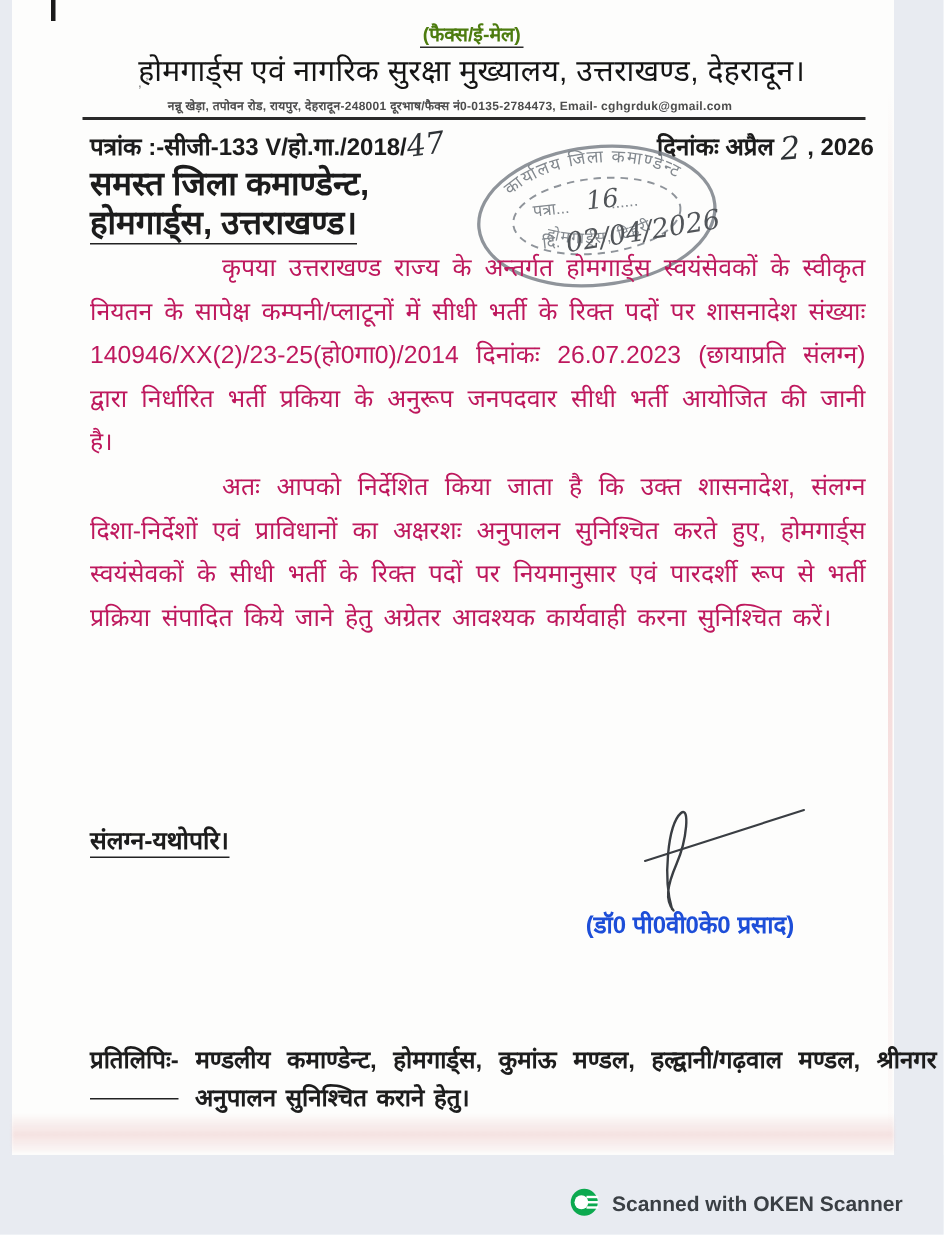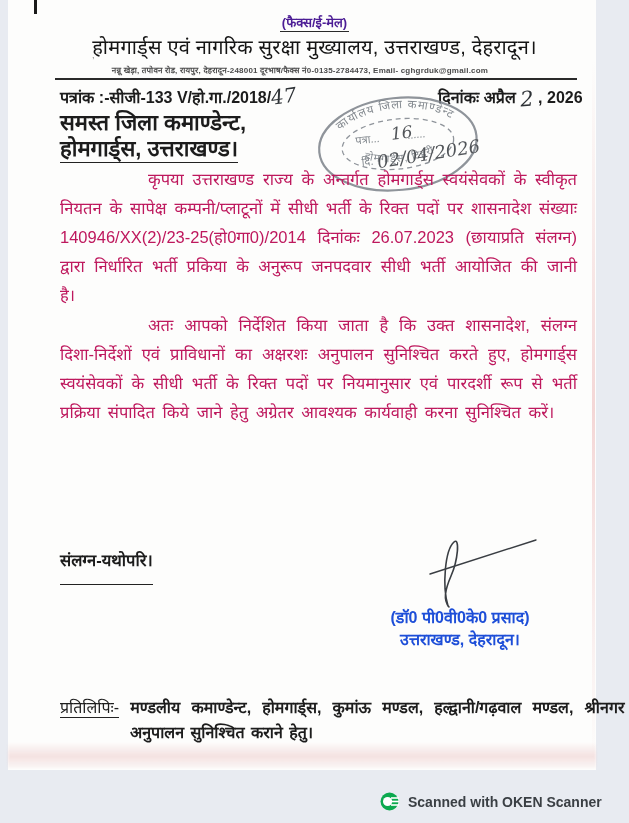--- a/index.html
+++ b/index.html
@@ -19,21 +19,21 @@
   }
   .scan-band{
     position:absolute;left:8px;top:742px;width:588px;height:26px;
     background:linear-gradient(to bottom,rgba(243,215,215,0),rgba(236,199,199,.5) 55%,rgba(240,215,215,.15));
     filter:blur(1px);
   }
   .tick-mark{position:absolute;left:34px;top:0;width:3px;height:14px;background:#1a1a1a;}
   .speck{position:absolute;color:#777;font-size:9px;}
   .fax-label{
     position:absolute;left:0;top:13px;width:629px;text-align:center;
-    font-size:13px;font-weight:700;color:#4c1d95;
+    font-size:13px;font-weight:700;color:#4d7c0f;
   }
   .fax-label span{border-bottom:1.5px solid #2a2a2a;padding:0 2px 1px;}
   .letter-title{
     position:absolute;left:0;top:33px;width:629px;text-align:center;
     font-size:20px;font-weight:400;color:#141414;letter-spacing:.2px;
   }
   .addr-line{
     position:absolute;left:0;top:64px;width:600px;text-align:center;
     font-size:8px;font-weight:700;color:#4c4c4c;letter-spacing:.2px;
   }
@@ -53,32 +53,32 @@
   .body-text{
     position:absolute;left:60px;top:165px;width:517px;
     font-size:16.5px;line-height:29px;color:#be185d;text-align:justify;word-spacing:3px;
   }
   .para{margin:0 0 1px 0;}
   .indent{text-indent:88px;}
   .p2num{display:inline-block;width:70px;font-weight:700;text-indent:0;}
   .enclosure{
     position:absolute;left:60px;top:548px;font-size:16.5px;font-weight:700;color:#1c1c1c;
   }
-  .enclosure span{border-bottom:1.5px solid #222;padding-bottom:15px;}
+  .enclosure span{border-bottom:1.5px solid #222;padding-bottom:1px;}
   .sign-svg{position:absolute;left:418px;top:528px;}
   .sig-block{
     position:absolute;left:330px;top:607px;width:260px;text-align:center;
     font-size:16px;font-weight:700;color:#1d4ed8;line-height:22px;
   }
   .copy-block{
     position:absolute;left:60px;top:695px;width:522px;
     font-size:16px;color:#1d1d1d;line-height:25px;
     padding-left:70px;text-indent:-70px;text-align:justify;word-spacing:2px;font-weight:600;
   }
-  .copy-label{font-weight:400;border-bottom:1.5px solid #222;padding-bottom:1px;}
+  .copy-label{font-weight:700;border-bottom:1.5px solid #222;padding-bottom:16px;}
   .footer-bar{position:absolute;left:0;top:770px;width:629px;height:53px;background:#e8ebf1;}
   .oken{position:absolute;left:380px;top:792px;display:flex;align-items:center;gap:9px;text-align:center;}
   .oken-text{font-size:14px;font-weight:700;color:#3a3f44;}
   .stamp-print{fill:#6d747b;}
   .stamp-hand{fill:#34383d;font-family:"DejaVu Serif","Liberation Serif",serif;font-style:italic;}
 </style>
 </head>
 <body>
 
 <div class="page"></div>
@@ -144,21 +144,20 @@
   <span>संलग्न-यथोपरि।</span>
 </div>
 
 <svg class="sign-svg" width="130" height="85" viewBox="0 0 130 85">
   <path d="M30 78 C 24 58 27 22 36 14 C 42 9 40 32 33 48 C 27 62 25 72 31 79" fill="none" stroke="#3a3e43" stroke-width="1.6" stroke-linecap="round"></path>
   <path d="M12 46 L 118 12" fill="none" stroke="#3a3e43" stroke-width="1.4" stroke-linecap="round"></path>
 </svg>
 
 <div class="sig-block">
   <div>(डॉ0 पी0वी0के0 प्रसाद)</div>
-  <div>उत्तराखण्ड, देहरादून।</div>
 </div>
 
 <div class="copy-block">
   <span class="copy-label">प्रतिलिपिः-</span><span> मण्डलीय कमाण्डेन्ट, होमगार्ड्स, कुमांऊ मण्डल, हल्द्वानी/गढ़वाल मण्डल, श्रीनगर को अनुपालन सुनिश्चित कराने हेतु।</span>
 </div>
 
 <div class="footer-bar"></div>
 <div class="oken">
   <svg width="19" height="19" viewBox="0 0 19 19">
     <circle cx="9.5" cy="9.5" r="9" fill="#0ca94f"></circle>

